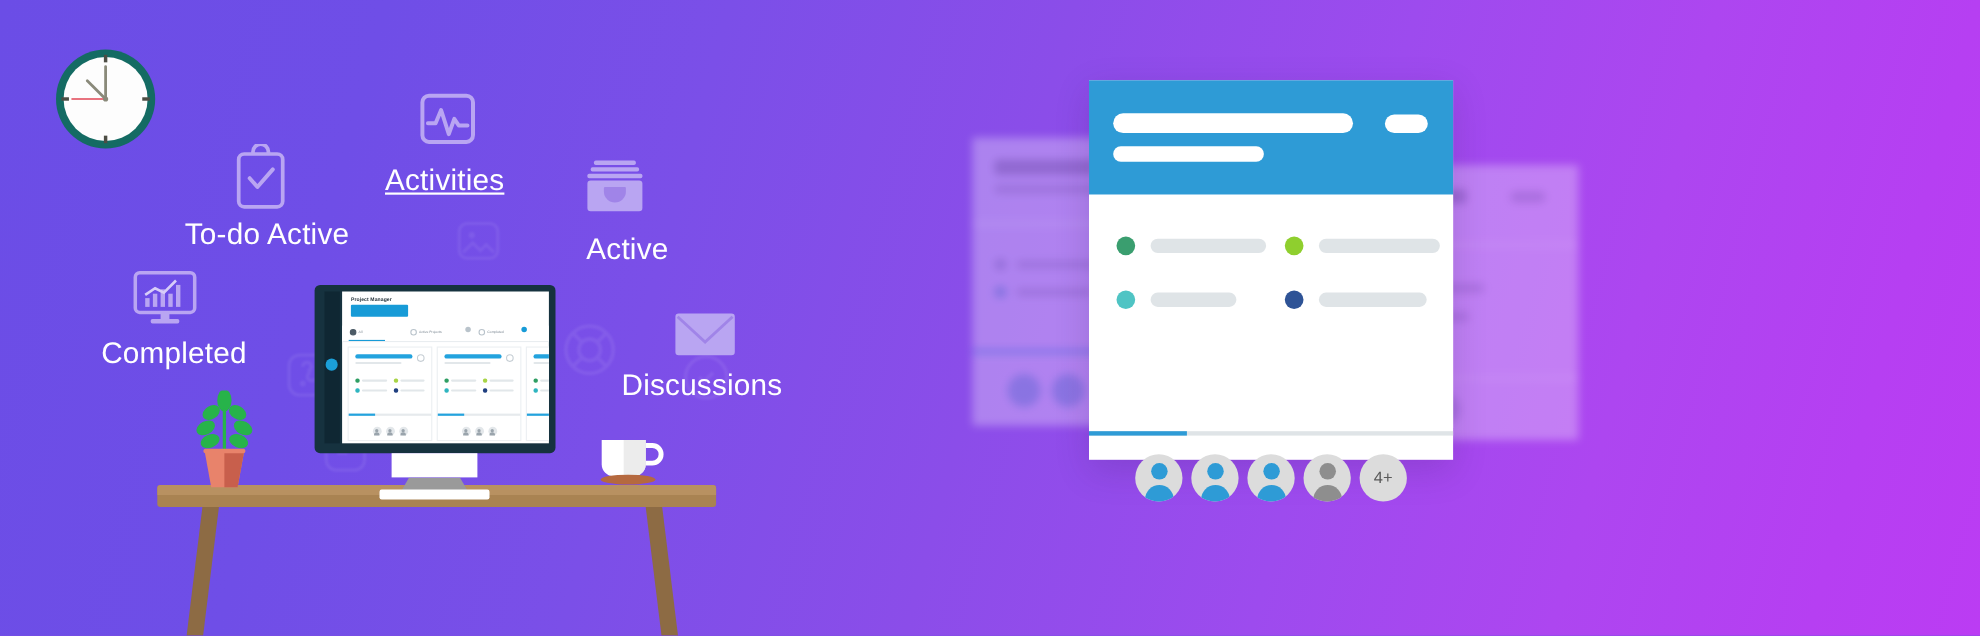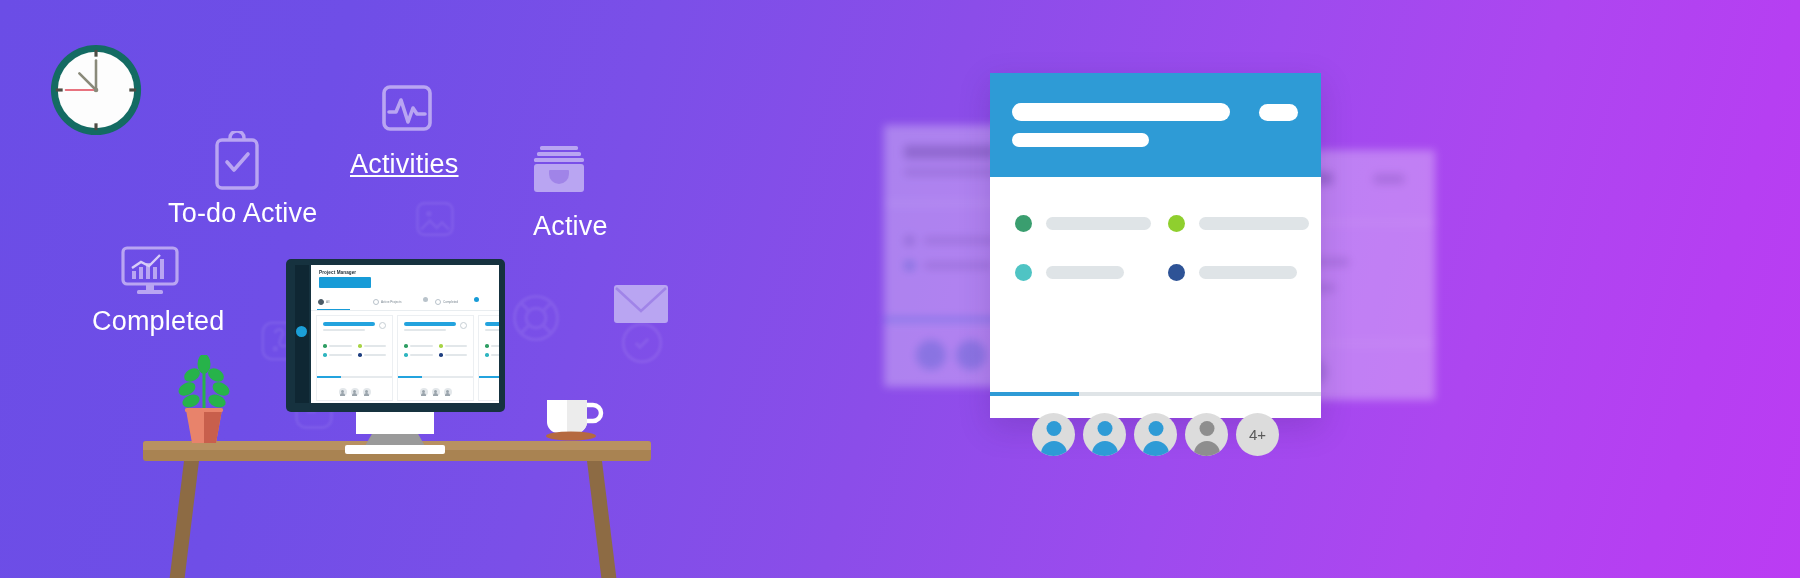--- a/index.html
+++ b/index.html
@@ -219,20 +219,21 @@
     </svg>
   </div>
   <div class="feature-label" style="left:92px;top:306px;font-size:27px;">Completed</div>
 
   <div class="feat-icon" style="left:613px;top:284px;">
     <svg width="56" height="40" viewBox="0 0 56 40">
       <rect x="1" y="1" width="54" height="38" rx="3" fill="#b9a5f2"></rect>
       <path d="M3 4l25 23L53 4" fill="none" stroke="#8d6ae0" stroke-width="2.6" opacity=".55"></path>
     </svg>
   </div>
+  <div class="feature-label" style="left:565px;top:335px;font-size:27px;">Discussions</div>
 
   <div class="desk-leg"></div>
   <div class="desk-leg2"></div>
   <div class="desk-top"></div>
   <div class="desk-top-hi"></div>
 
   <div class="plant">
     <svg width="62" height="90" viewBox="0 0 62 90">
       <g fill="#27b34a">
         <ellipse cx="31" cy="9" rx="6.5" ry="10"></ellipse>

